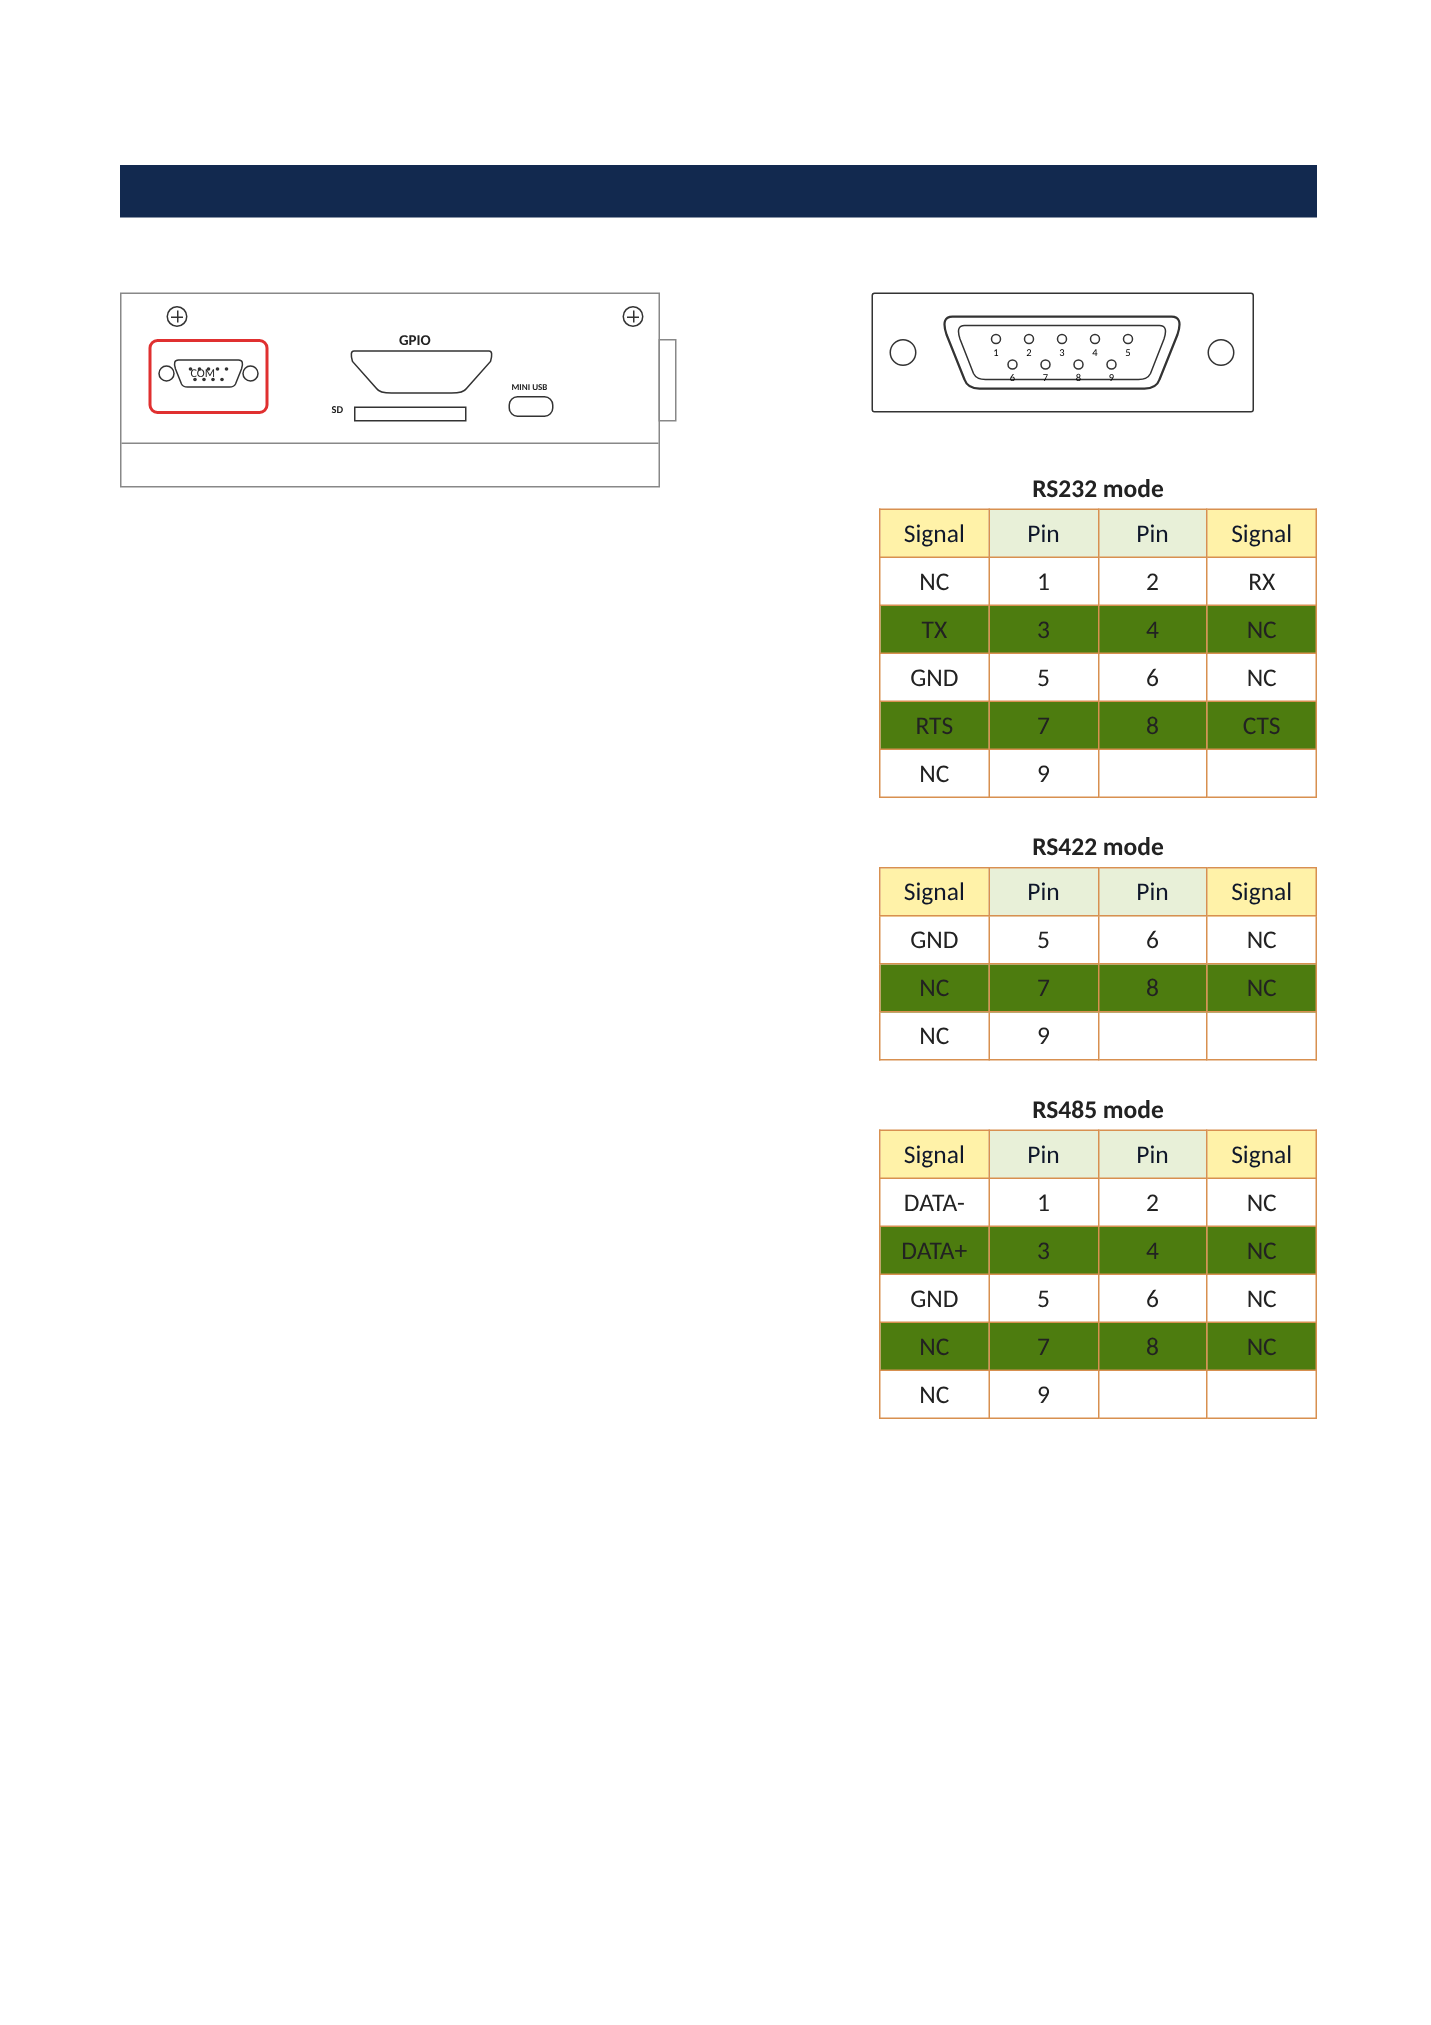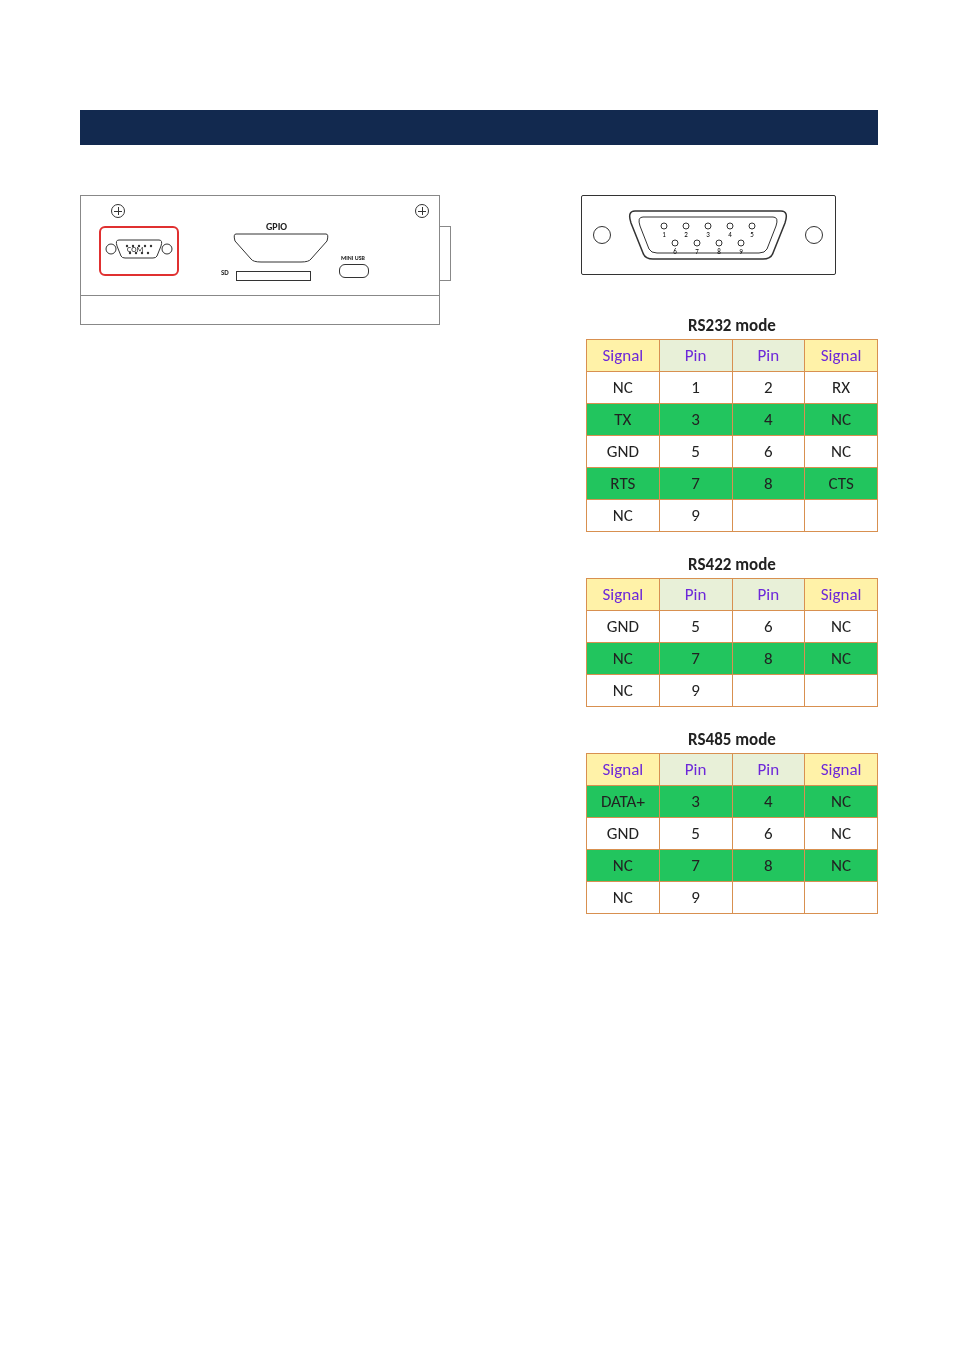--- a/index.html
+++ b/index.html
@@ -186,25 +186,25 @@
     table-layout: fixed;
   }
   table.pinout th, table.pinout td {
     border: 1px solid #d89050;
     text-align: center;
     padding: 5px 0;
     font-size: 17px;
     font-weight: normal;
   }
   table.pinout th {
-    color: #6d28d9;
+    color: #0f172a;
   }
   table.pinout th.sig { background: #fff2a8; }
   table.pinout th.pin { background: #e8f0d8; }
-  table.pinout tr.alt td { background: #22c55e; }
+  table.pinout tr.alt td { background: #4d7c0f; }
 </style>
 </head>
 <body>
 
 <div class="header-bar"></div>
 
 <div class="content">
 
   <div class="left-col">
     <div class="device-box">
@@ -358,20 +358,26 @@
           <table class="pinout">
             <thead>
               <tr>
                 <th class="sig">Signal</th>
                 <th class="pin">Pin</th>
                 <th class="pin">Pin</th>
                 <th class="sig">Signal</th>
               </tr>
             </thead>
             <tbody>
+              <tr>
+                <td>DATA-</td>
+                <td>1</td>
+                <td>2</td>
+                <td>NC</td>
+              </tr>
               <tr class="alt">
                 <td>DATA+</td>
                 <td>3</td>
                 <td>4</td>
                 <td>NC</td>
               </tr>
               <tr>
                 <td>GND</td>
                 <td>5</td>
                 <td>6</td>

